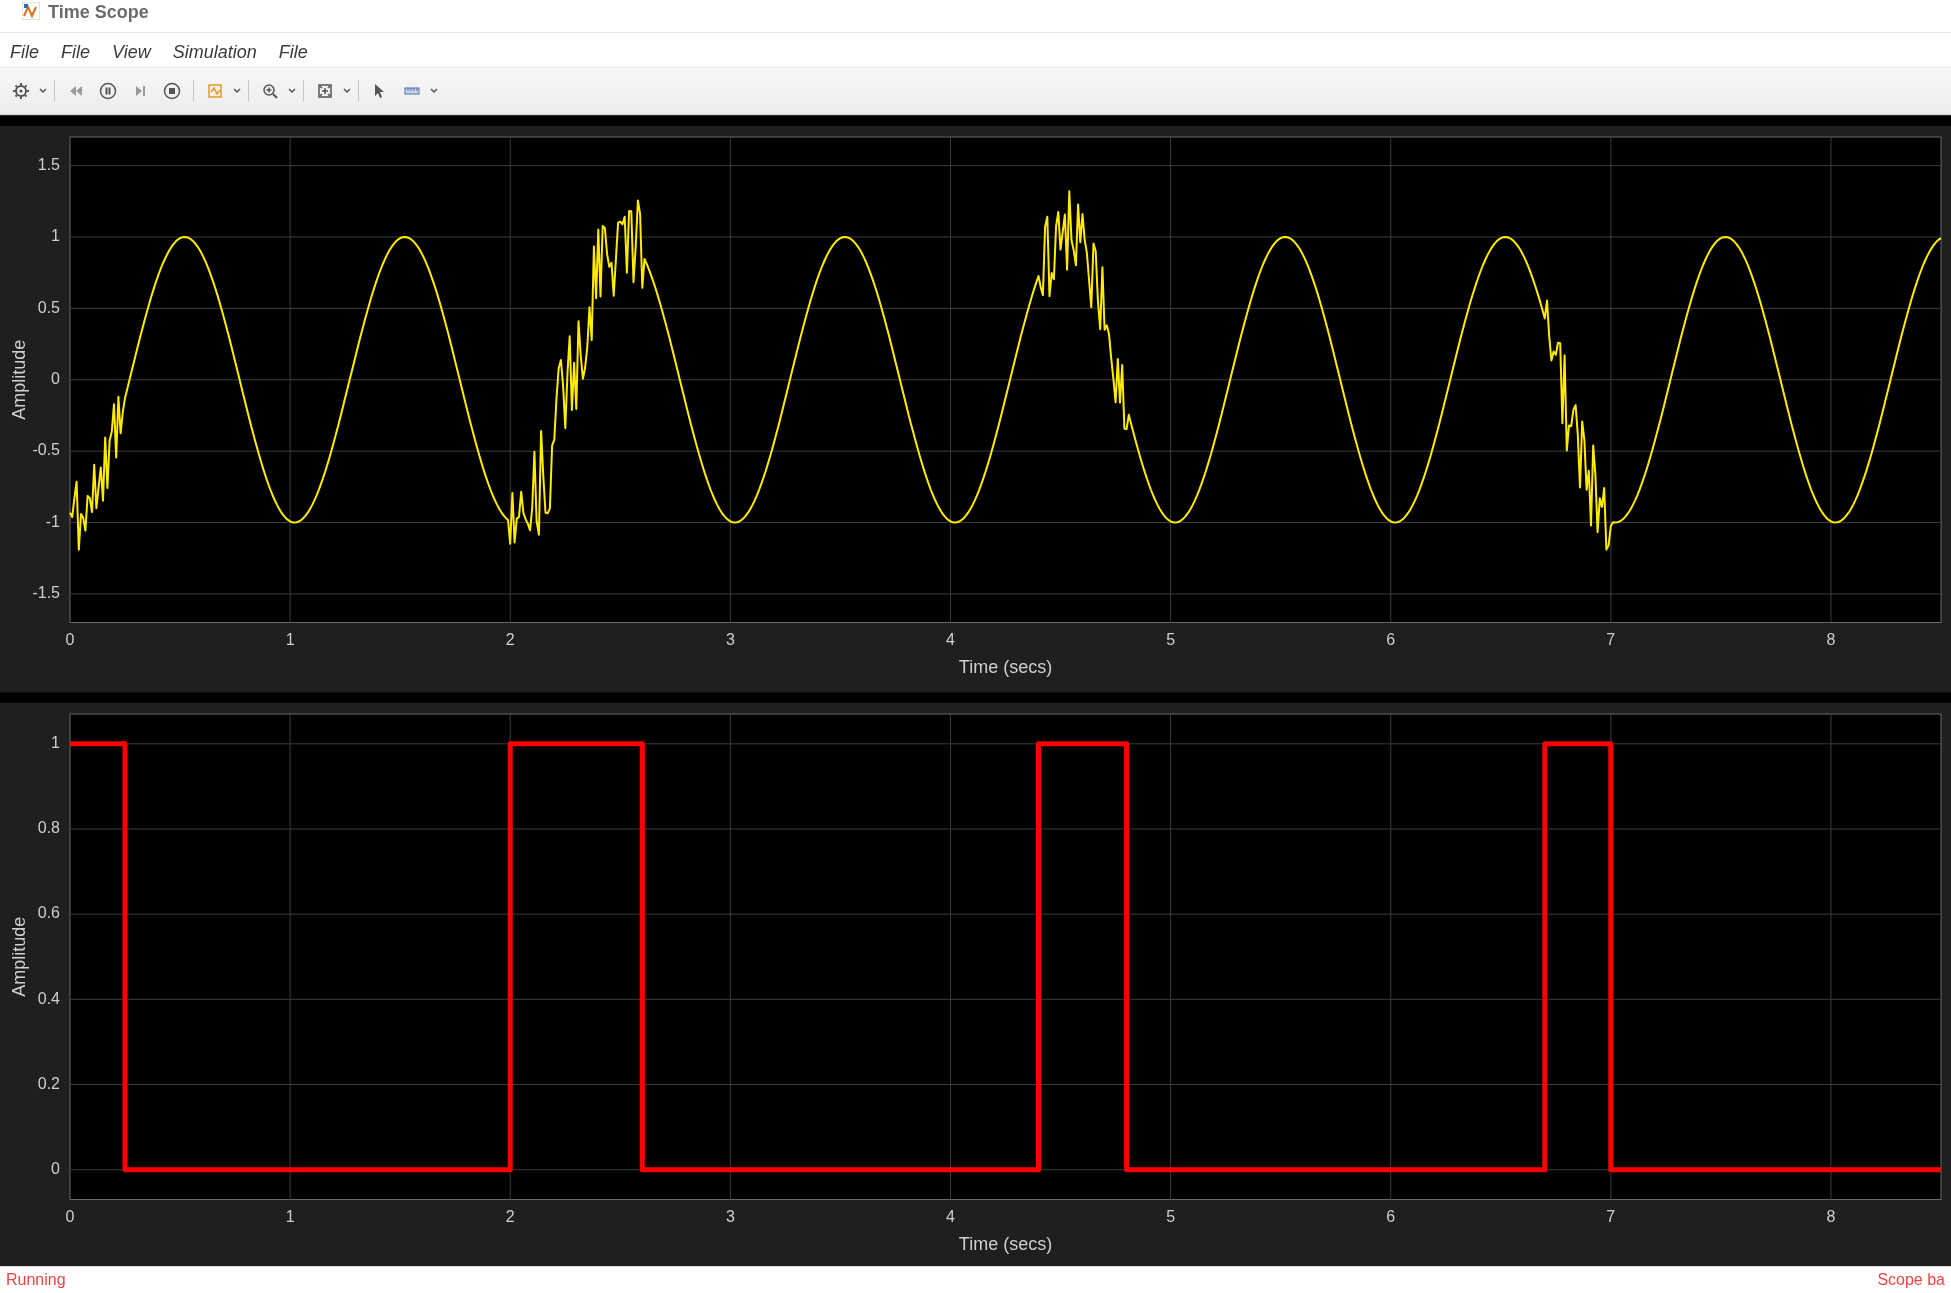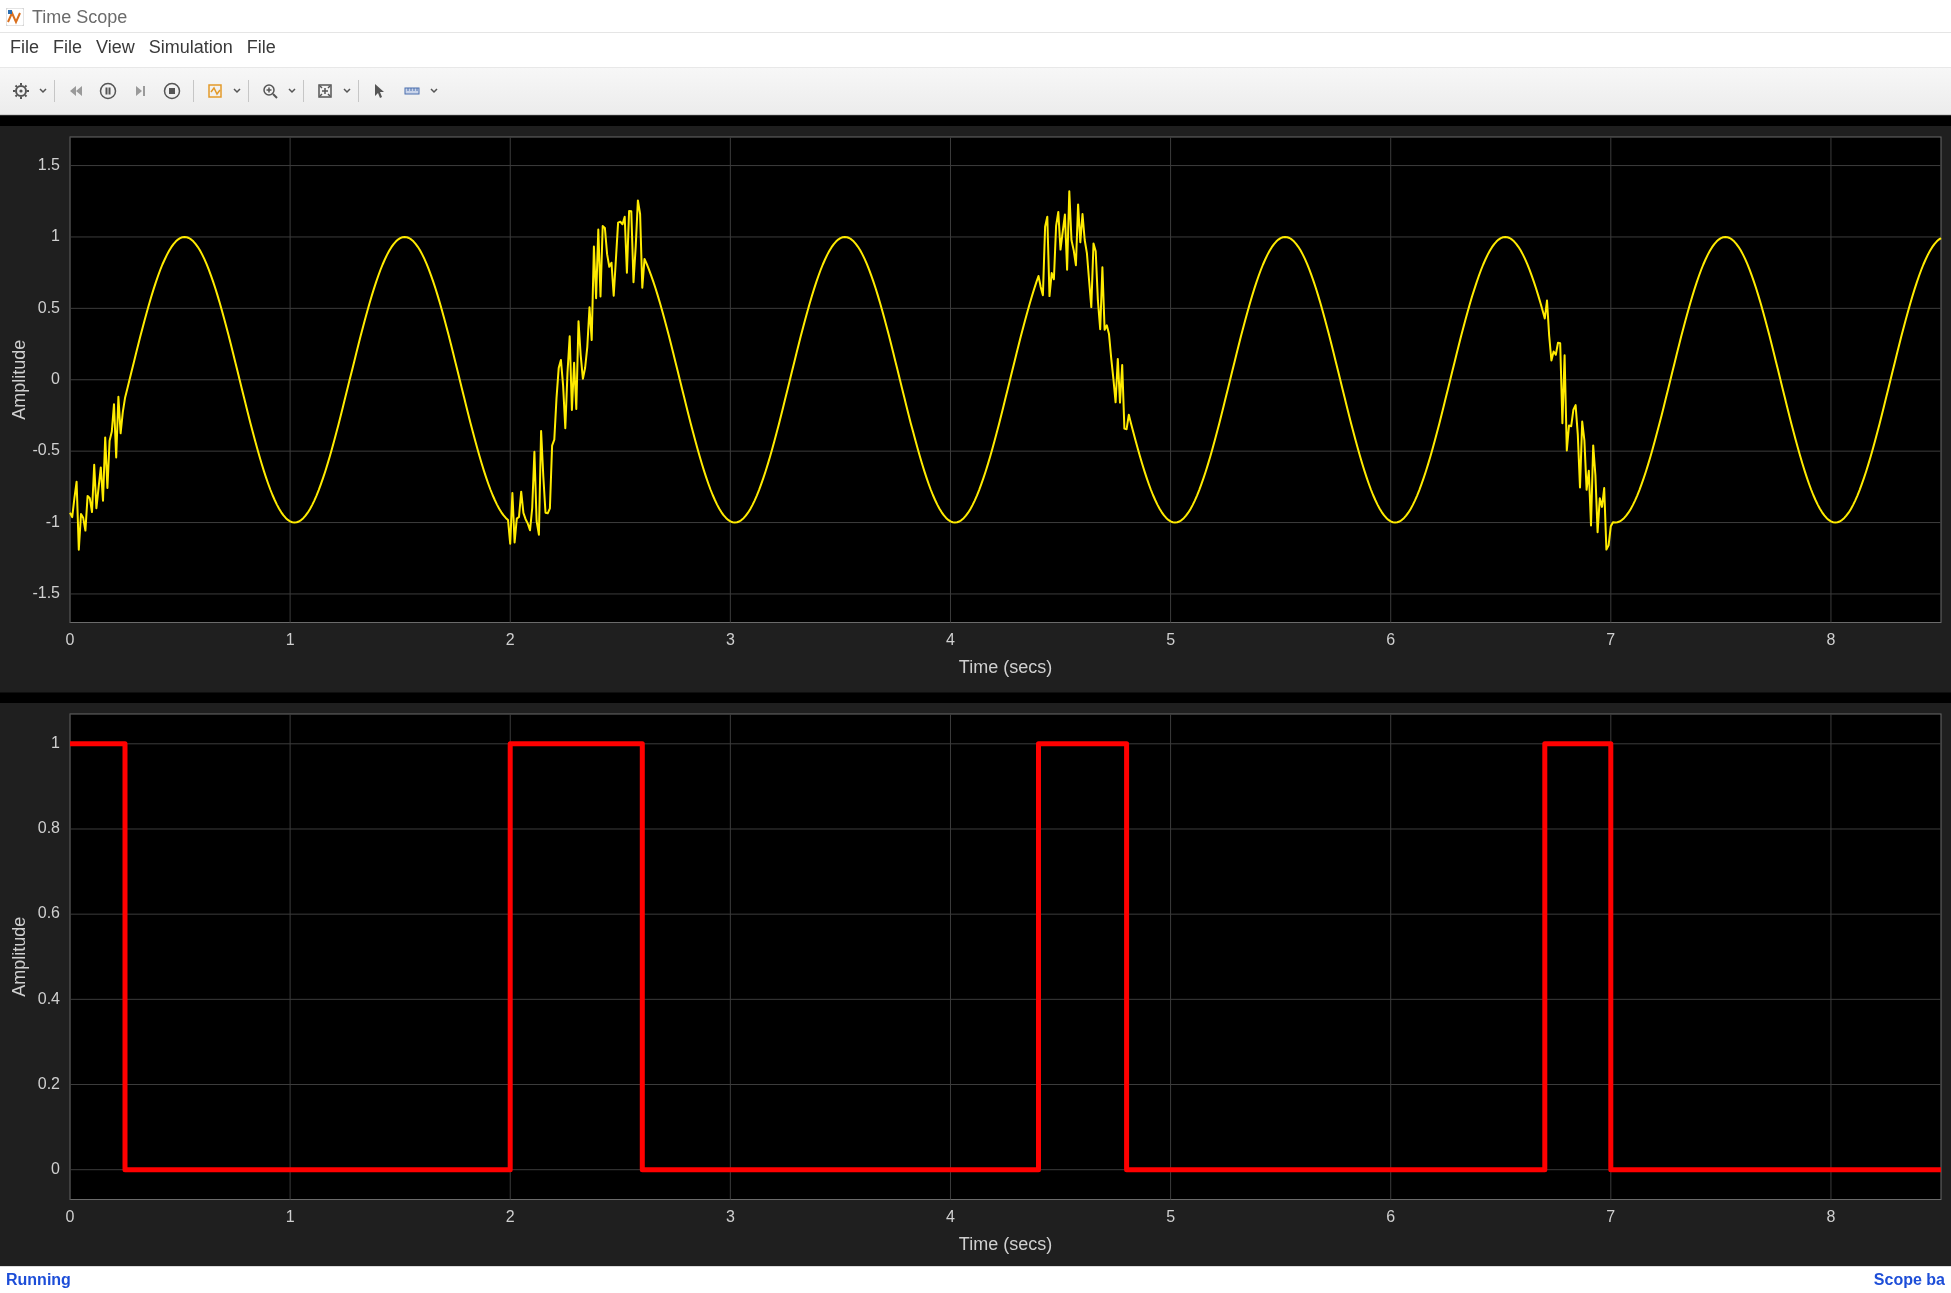--- a/index.html
+++ b/index.html
@@ -8,41 +8,43 @@
     width: 1951px;
     height: 1293px;
     font-family: "Segoe UI", Tahoma, Arial, sans-serif;
     font-size: 14px;
     background: #f0f0f0;
     color: #222;
     overflow: hidden;
   }
   .titlebar {
     display: flex;
-    align-items: center;
+    align-items: flex-start;
     height: 30px;
-    padding: 2px 6px 0 6px;
+    padding: 2px 6px 0 22px;
     background: #fff;
     border-bottom: 1px solid #e5e5e5;
     color: #6b6b6b;
     font-size: 18px;
+    font-weight: bold;
   }
   .titlebar .app-icon {
     width: 18px; height: 18px; margin-right: 8px;
     display: inline-block;
   }
   .menubar {
     display: flex;
-    align-items: flex-start;
+    align-items: flex-end;
     height: 30px;
     padding: 2px 6px;
     background: #fff;
     font-size: 18px;
     color: #3a3a3a;
-    gap: 6px;
+    gap: 14px;
+    font-style: italic;
   }
   .menubar .menu-item { cursor: default; padding: 2px 4px; }
   .toolbar {
     display: flex;
     align-items: center;
     height: 38px;
     padding: 4px 6px;
     background: linear-gradient(#f7f7f7,#ececec);
     border-top: 1px solid #e8e8e8;
     border-bottom: 1px solid #cfcfcf;
@@ -78,22 +80,21 @@
     position: absolute;
     left: 0; right: 0; bottom: 0;
     height: 26px;
     background: #ffffff;
     border-top: 1px solid #dcdcdc;
     display: flex;
     align-items: center;
     justify-content: space-between;
     padding: 0 6px;
     font-size: 16px;
-    color: #1d4ed8;
-    font-weight: bold;
+    color: #ef4444;
   }
 </style>
 </head>
 <body>
 
 <div class="titlebar">
   <span class="app-icon">
     <svg width="18" height="18" viewBox="0 0 18 18">
       <rect x="0" y="0" width="18" height="18" rx="2" fill="#fff" stroke="#c9c9c9"></rect>
       <path d="M2 14 L6 5 L10 14 L14 5" stroke="#d96f1e" stroke-width="2" fill="none"></path>

